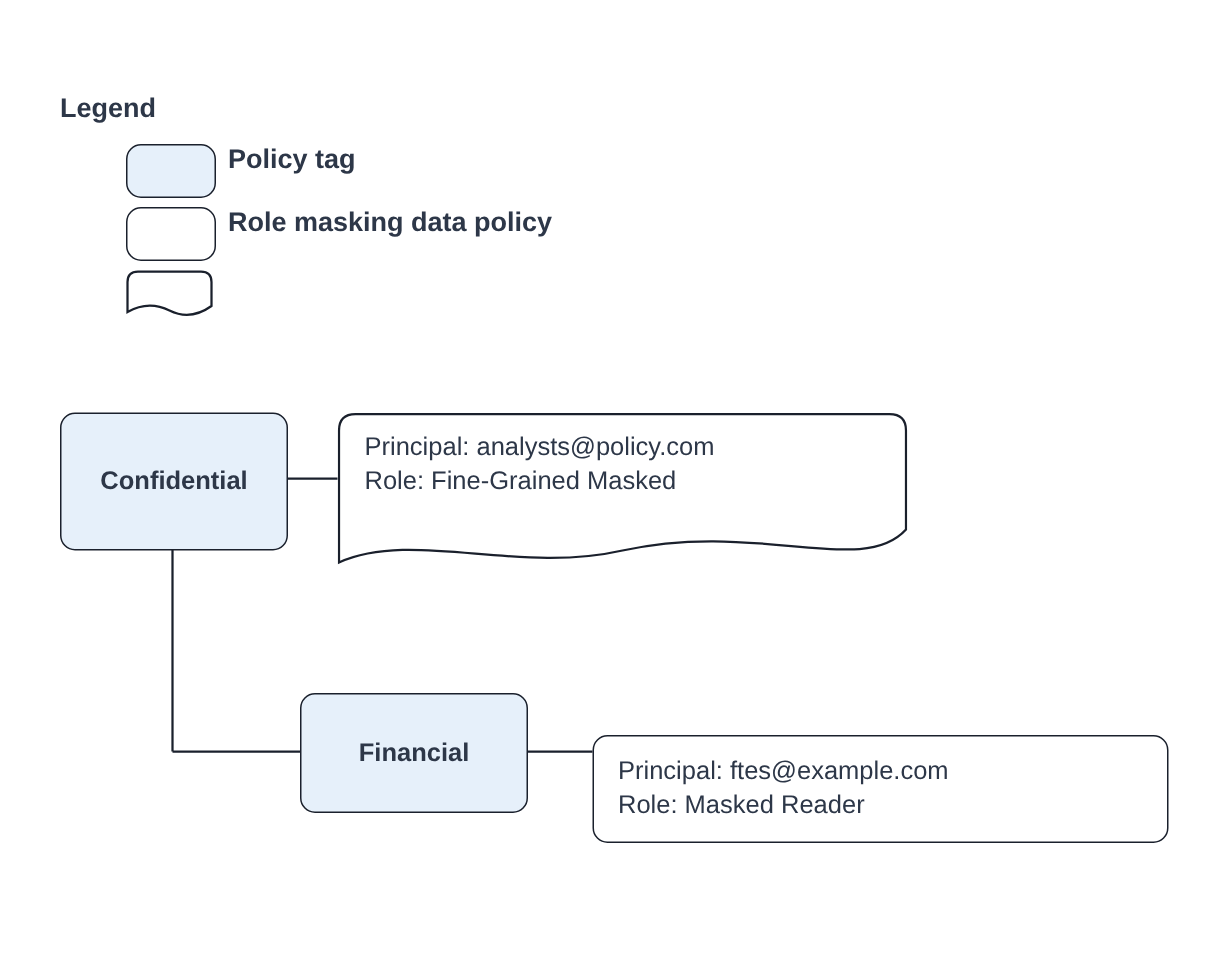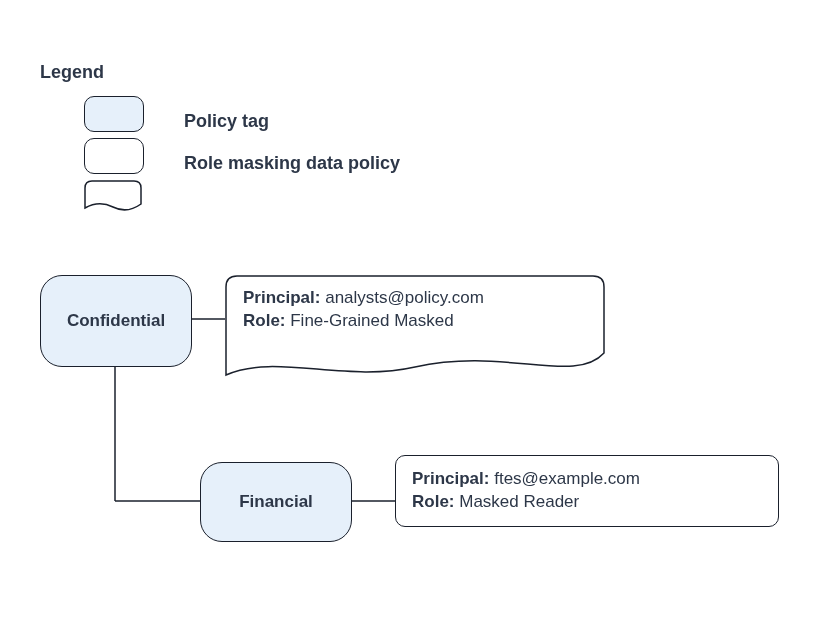--- a/index.html
+++ b/index.html
@@ -21,22 +21,22 @@
     left: 40px;
     top: 62px;
     font-size: 18px;
     font-weight: 700;
     color: #2d3748;
   }
   .legend-row {
     position: absolute;
     left: 40px;
     display: flex;
-    align-items: flex-end;
-    gap: 40px;
+    align-items: flex-start;
+    gap: 8px;
     padding-left: 44px;
   }
   .legend-label {
     font-size: 18px;
     font-weight: 700;
     color: #2d3748;
   }
   .swatch-policy-tag {
     width: 58px;
     height: 34px;
@@ -52,51 +52,52 @@
     background: #ffffff;
   }
   .swatch-note {
     width: 58px;
     height: 34px;
   }
   .node-tag {
     position: absolute;
     background: #e6f0fa;
     border: 1.5px solid #1a202c;
-    border-radius: 22px;
+    border-radius: 10px;
     display: flex;
     align-items: center;
     justify-content: center;
     font-weight: 700;
     font-size: 17px;
     color: #2d3748;
   }
   .node-masking {
     position: absolute;
     background: #fff;
     border: 1.5px solid #1a202c;
     border-radius: 10px;
     padding: 12px 16px;
     font-size: 17px;
     color: #2d3748;
     line-height: 1.35;
+    margin-top: 35px;
   }
   .node-note-container {
     position: absolute;
   }
   .node-note-text {
     position: absolute;
     left: 18px;
     top: 12px;
     right: 18px;
     font-size: 17px;
     color: #2d3748;
     line-height: 1.35;
   }
-  .kv .k { font-weight: 700; }
+  .kv .k { font-weight: 400; }
   svg.connector {
     position: absolute;
     left: 0;
     top: 0;
     width: 820px;
     height: 640px;
     pointer-events: none;
   }
 </style>
 </head>

